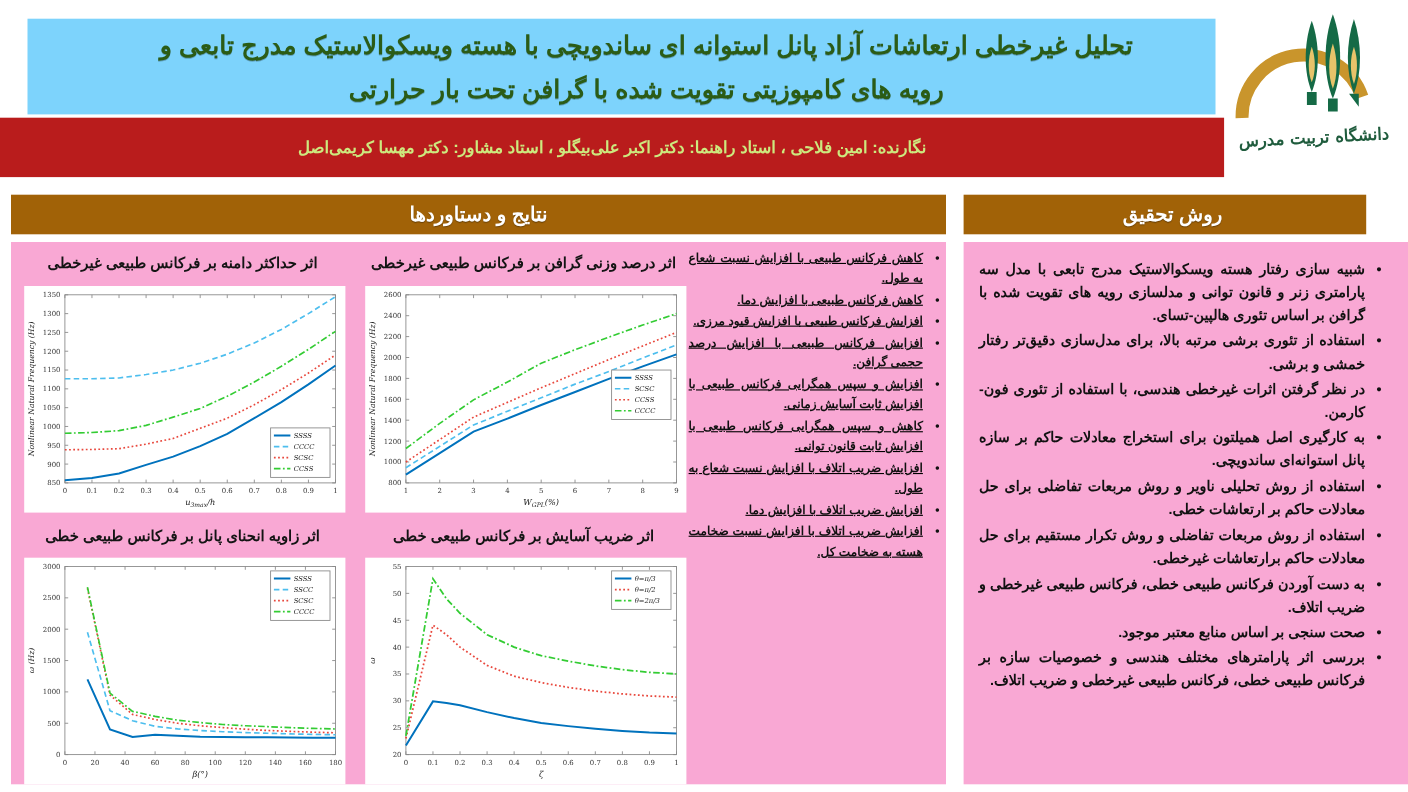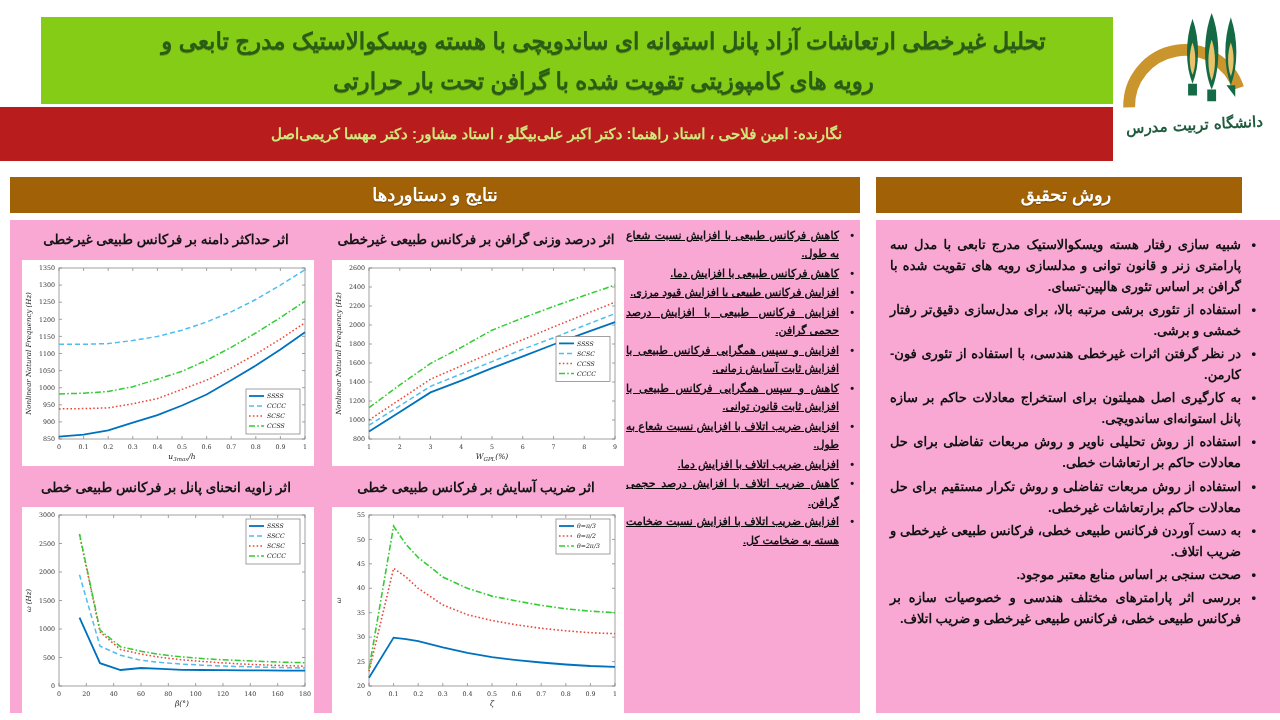--- a/index.html
+++ b/index.html
@@ -1,22 +1,22 @@
 <!DOCTYPE html>
 <html><head>
 <meta charset="utf-8">
 <style>
   * { margin:0; padding:0; box-sizing:border-box; }
   html,body { width:1280px; height:720px; background:#fff; overflow:hidden;
               font-family:"Liberation Sans", sans-serif; }
   .poster { position:relative; width:1280px; height:720px; background:#fff; }
 
   
-  .title-band { position:absolute; left:41px; top:17px; width:1080px; height:87px;
-                background:#84cc16; display:flex; align-items:center; justify-content:center;padding-left:45px; }
+  .title-band { position:absolute; left:25px; top:17px; width:1080px; height:87px;
+                background:#7dd3fc; display:flex; align-items:center; justify-content:center;padding-left:45px; }
   .title-text { direction:rtl; text-align:center; color:#2b5c16; font-weight:800;
                 font-size:23px; line-height:40px; letter-spacing:-.2px;
                 text-shadow:0 1px 0 rgba(0,0,0,.25); }
   .authors-band { position:absolute; left:0; top:107px; width:1113px; height:54px;
                   background:#b91c1c; display:flex; align-items:center; justify-content:center; }
   .authors-text { direction:rtl; color:#cde97e; font-weight:bold; font-size:15px; }
 
   
   .logo { position:absolute; left:1113px; top:10px; width:162px; height:152px;
           background:#fff; display:flex; flex-direction:column; align-items:center; }
@@ -417,21 +417,20 @@
 
     <ul class="bullets results-bullets">
       <li>کاهش فرکانس طبیعی با افزایش نسبت شعاع به طول.</li>
       <li>کاهش فرکانس طبیعی با افزایش دما.</li>
       <li>افزایش فرکانس طبیعی با افزایش قیود مرزی.</li>
       <li>افزایش فرکانس طبیعی با افزایش درصد حجمی گرافن.</li>
       <li>افزایش و سپس همگرایی فرکانس طبیعی با افزایش ثابت آسایش زمانی.</li>
       <li>کاهش و سپس همگرایی فرکانس طبیعی با افزایش ثابت قانون توانی.</li>
       <li>افزایش ضریب اتلاف با افزایش نسبت شعاع به طول.</li>
       <li>افزایش ضریب اتلاف با افزایش دما.</li>
-      <li>کاهش ضریب اتلاف با افزایش درصد حجمی گرافن.</li>
       <li>افزایش ضریب اتلاف با افزایش نسبت ضخامت هسته به ضخامت کل.</li>
     </ul>
   </section>
 
   <section class="panel method-panel">
     <ul class="bullets method-bullets">
       <li>شبیه سازی رفتار هسته ویسکوالاستیک مدرج تابعی با مدل سه پارامتری زنر و قانون توانی و مدلسازی رویه های تقویت شده با گرافن بر اساس تئوری هالپین-تسای.</li>
       <li>استفاده از تئوری برشی مرتبه بالا، برای مدل‌سازی دقیق‌تر رفتار خمشی و برشی.</li>
       <li>در نظر گرفتن اثرات غیرخطی هندسی، با استفاده از تئوری فون-کارمن.</li>
       <li>به کارگیری اصل همیلتون برای استخراج معادلات حاکم بر سازه پانل استوانه‌ای ساندویچی.</li>

